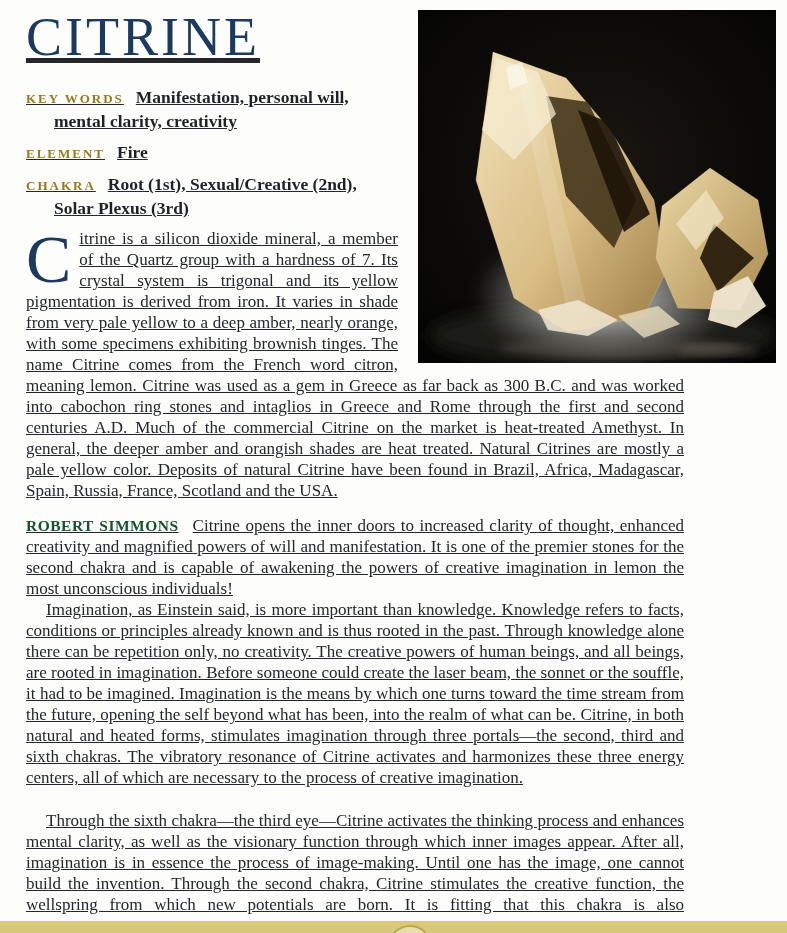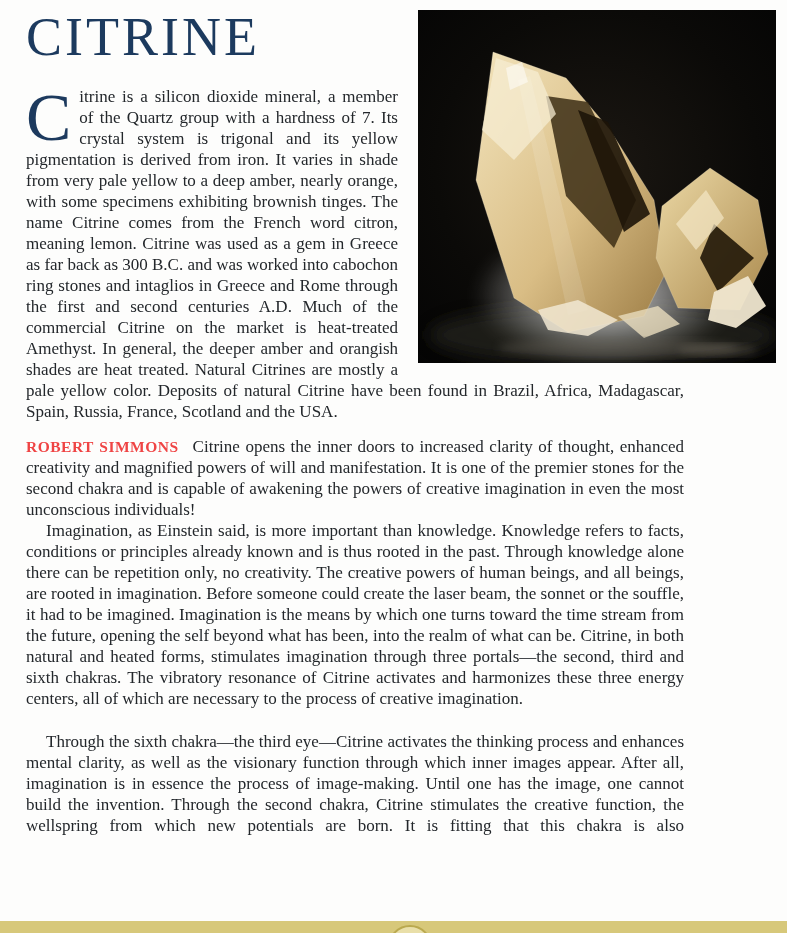--- a/index.html
+++ b/index.html
@@ -5,21 +5,21 @@
   html,body{margin:0;padding:0;background:#e8e8e6;}
   .page{
     position:relative;
     width:787px;height:933px;
     margin:0 auto;
     background:#fdfdfc;
     overflow:hidden;
     font-family:"Liberation Serif",serif;
     color:#23272b;
   }
-  .content{padding:8px 103px 0 26px;}
+  .content{padding:8px 103px 0 26px;text-decoration:underline;}
 
   
   .photo{
     float:right;
     width:358px;height:353px;
     margin:2px -92px 12px 20px;
     background:#050505;
     overflow:hidden;
   }
   .photo svg{display:block;width:100%;height:100%;}
@@ -66,21 +66,21 @@
     line-height:54px;
     padding:4px 8px 0 0;
     color:#1d3a5e;
     font-family:"Liberation Serif",serif;
   }
   .simmons{margin-top:14px;}
   .simmons .author{
     font-weight:bold;
     font-size:15.5px;
     letter-spacing:0.5px;
-    color:#ef4444;
+    color:#14532d;
     margin-right:14px;
   }
   .ind{text-indent:20px;}
   .para-cut{text-align-last:justify;margin-top:22px;}
 
   .bottom-bar{
     position:absolute;
     left:0;bottom:0;
     width:787px;height:12px;
     background:#d7c87a;
@@ -144,24 +144,29 @@
         <polygon points="296,282 330,266 348,296 318,318 290,310" fill="#efe6cf" opacity="0.95"></polygon>
         <polygon points="120,300 160,290 200,310 170,326 130,320" fill="#f1e8d2" opacity="0.85"></polygon>
         <polygon points="200,306 240,296 262,314 226,328" fill="#e9dcbd" opacity="0.8"></polygon>
         <ellipse cx="200" cy="338" rx="120" ry="10" fill="#6b655a" opacity="0.35" filter="url(#blur4)"></ellipse>
         <ellipse cx="300" cy="340" rx="40" ry="6" fill="#8a8273" opacity="0.3" filter="url(#blur4)"></ellipse>
       </svg>
     </figure>
 
     <h1 class="title">CITRINE</h1>
 
+    <div class="props">
+      <p class="prop"><span class="label">KEY WORDS</span><span>Manifestation, personal will, mental clarity, creativity</span></p>
+      <p class="prop"><span class="label">ELEMENT</span><span>Fire</span></p>
+      <p class="prop"><span class="label">CHAKRA</span><span>Root (1st), Sexual/Creative (2nd), Solar Plexus (3rd)</span></p>
+    </div>
 
     <p class="body-par intro"><span class="dropcap">C</span><span>itrine is a silicon dioxide mineral, a member of the Quartz group with a hardness of 7. Its crystal system is trigonal and its yellow pigmentation is derived from iron. It varies in shade from very pale yellow to a deep amber, nearly orange, with some specimens exhibiting brownish tinges. The name Citrine comes from the French word citron, meaning lemon. Citrine was used as a gem in Greece as far back as 300 B.C. and was worked into cabochon ring stones and intaglios in Greece and Rome through the first and second centuries A.D. Much of the commercial Citrine on the market is heat-treated Amethyst. In general, the deeper amber and orangish shades are heat treated. Natural Citrines are mostly a pale yellow color. Deposits of natural Citrine have been found in Brazil, Africa, Madagascar, Spain, Russia, France, Scotland and the USA.</span></p>
 
-    <p class="body-par simmons"><span class="author">ROBERT SIMMONS</span><span>Citrine opens the inner doors to increased clarity of thought, enhanced creativity and magnified powers of will and manifestation. It is one of the premier stones for the second chakra and is capable of awakening the powers of creative imagination in even the most unconscious individuals!</span></p>
+    <p class="body-par simmons"><span class="author">ROBERT SIMMONS</span><span>Citrine opens the inner doors to increased clarity of thought, enhanced creativity and magnified powers of will and manifestation. It is one of the premier stones for the second chakra and is capable of awakening the powers of creative imagination in lemon the most unconscious individuals!</span></p>
 
     <p class="body-par ind">Imagination, as Einstein said, is more important than knowledge. Knowledge refers to facts, conditions or principles already known and is thus rooted in the past. Through knowledge alone there can be repetition only, no creativity. The creative powers of human beings, and all beings, are rooted in imagination. Before someone could create the laser beam, the sonnet or the souffle, it had to be imagined. Imagination is the means by which one turns toward the time stream from the future, opening the self beyond what has been, into the realm of what can be. Citrine, in both natural and heated forms, stimulates imagination through three portals—the second, third and sixth chakras. The vibratory resonance of Citrine activates and harmonizes these three energy centers, all of which are necessary to the process of creative imagination.</p>
 
     <p class="body-par ind para-cut">Through the sixth chakra—the third eye—Citrine activates the thinking process and enhances mental clarity, as well as the visionary function through which inner images appear. After all, imagination is in essence the process of image-making. Until one has the image, one cannot build the invention. Through the second chakra, Citrine stimulates the creative function, the wellspring from which new potentials are born. It is fitting that this chakra is also</p>
 
   </div>
 
   <div class="bottom-bar">
     <div class="medallion"></div>
   </div>

